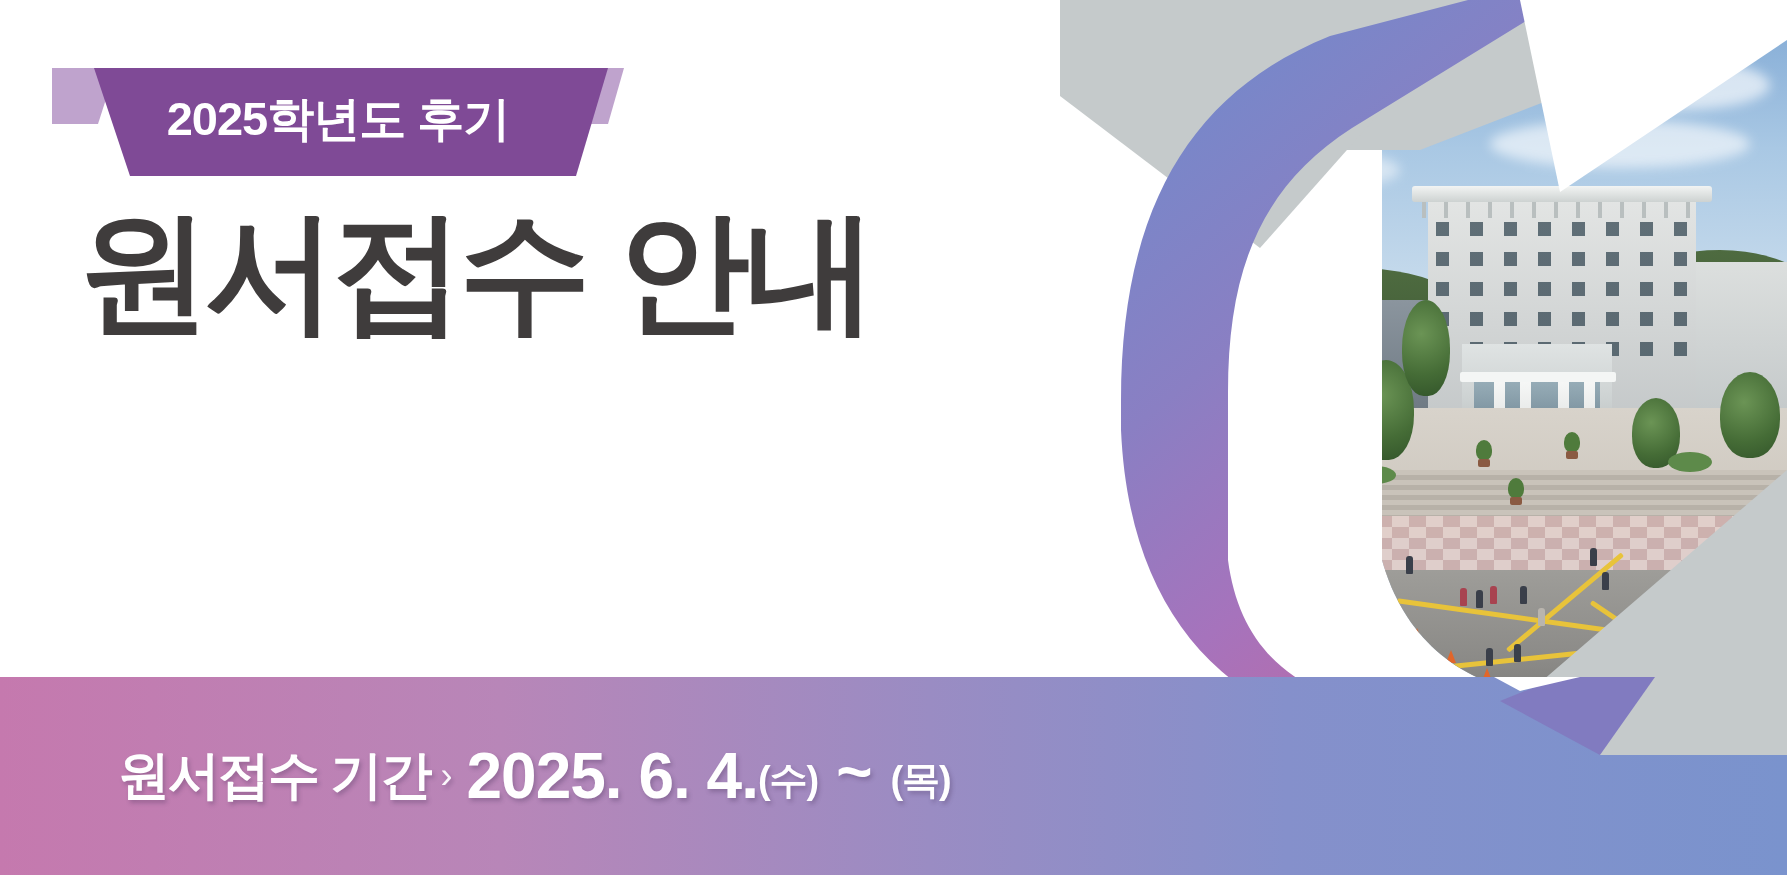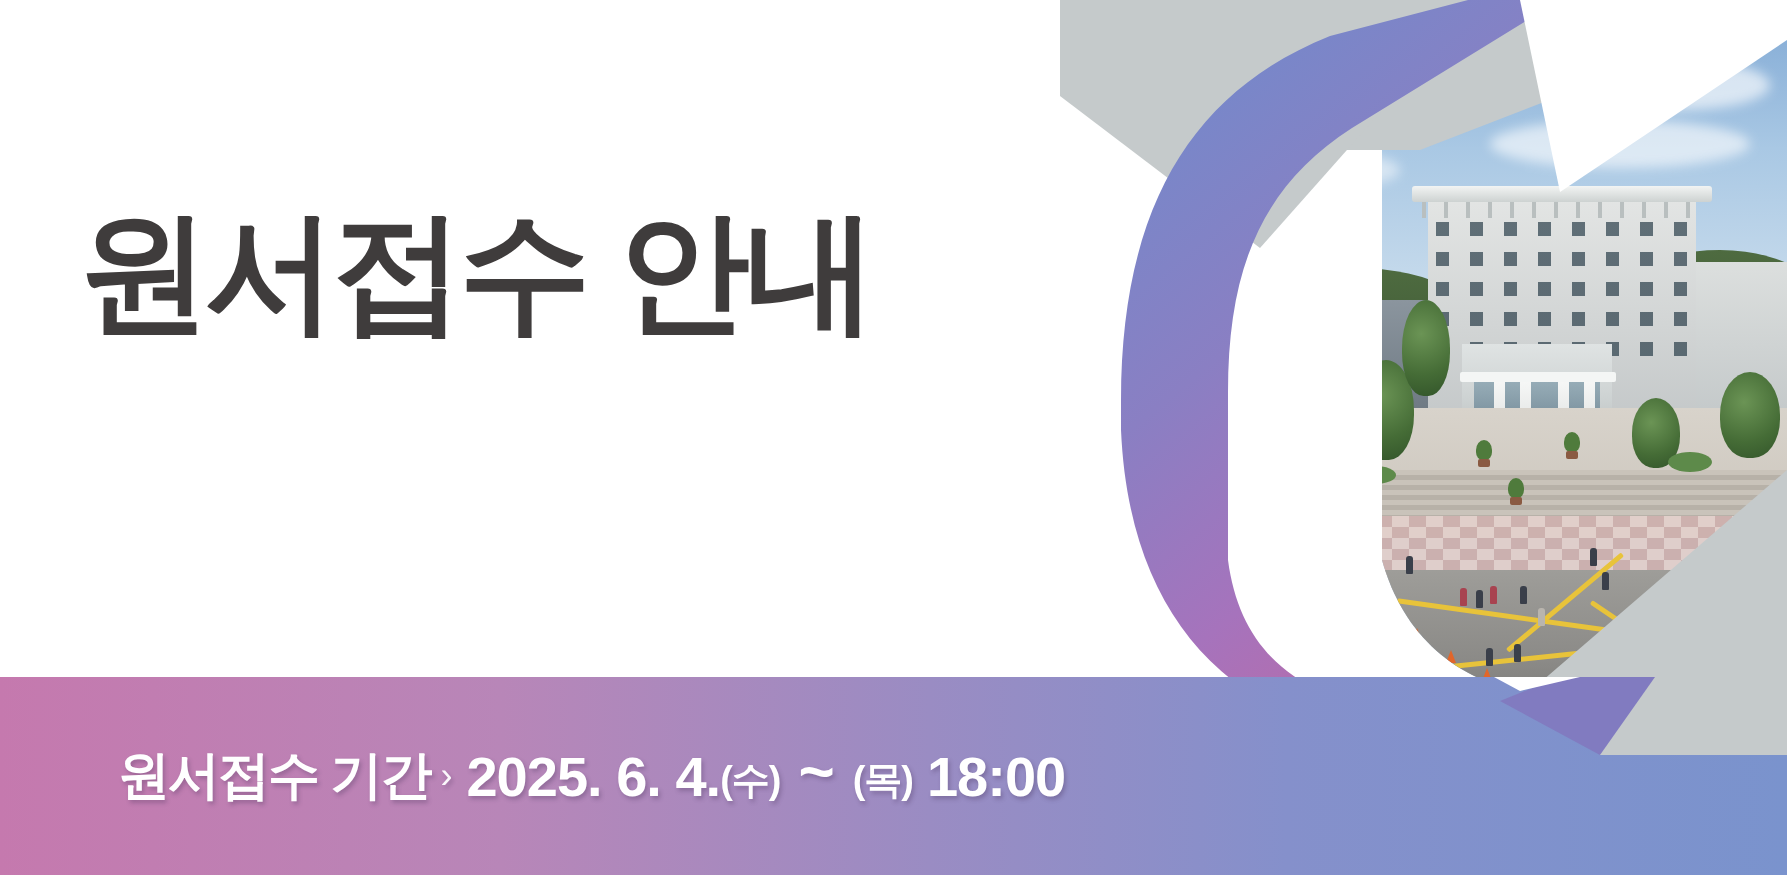--- a/index.html
+++ b/index.html
@@ -291,21 +291,21 @@
     font-weight:800;
     letter-spacing:-2px;
   }
   .chev {
     font-size:36px;
     font-weight:500;
     margin:0 14px 0 10px;
     opacity:.95;
   }
   .date-main {
-    font-size:56px;
+    font-size:64px;
     font-weight:800;
     letter-spacing:-1px;
   }
   .date-dow {
     font-size:38px;
     font-weight:700;
     letter-spacing:-1px;
     position:relative;
     top:4px;
   }
@@ -428,20 +428,28 @@
                Z" fill="url(#swoosh)"></path>
 
       <path d="M 1520 0 L 1787 0 L 1787 40 L 1560 192 Z" fill="#ffffff"></path>
 
       <path d="M 1121 470 L 1121 700 L 1560 700 L 1560 800 L 1060 800 L 1060 470 Z" fill="#ffffff" opacity="0"></path>
 
       <path d="M 1787 470 L 1787 700 L 1520 700 Z" fill="#c5cacb"></path>
     </svg>
   </div>
 
+  <div class="ribbon-wrap">
+    <svg width="580" height="120" viewBox="0 0 580 120" xmlns="http://www.w3.org/2000/svg">
+      <polygon points="4,6 68,6 50,62 4,62" fill="#bfa3cd"></polygon>
+      <polygon points="556,6 576,6 560,62 540,62" fill="#bfa3cd"></polygon>
+      <polygon points="46,6 560,6 528,114 82,114" fill="#7f4a96"></polygon>
+    </svg>
+    <div class="ribbon-text">2025학년도 후기</div>
+  </div>
 
   <div class="headline">
     <div class="line2">원서접수 안내</div>
   </div>
 
   <div class="bottom-bar">
     <div class="bar-deco">
       <svg viewBox="0 0 1787 198" xmlns="http://www.w3.org/2000/svg">
         <path d="M 1560 0 L 1690 0 L 1600 78 L 1500 24 Z" fill="#8177bd" opacity=".85"></path>
         <path d="M 1655 0 L 1787 0 L 1787 78 L 1600 78 Z" fill="#c5cacb"></path>
@@ -450,17 +458,16 @@
     </div>
 
     <div class="date-row">
       <span class="date-label">원서접수 기간</span>
       <span class="chev">›</span>
       <span class="date-main">2025. 6. 4.</span>
       <span class="date-dow">(수)</span>
       <span class="tilde">~</span>
       <span class="date-dow">(목)</span>
       <span class="sp"></span>
-      <span class="date-main">18:00</span>
     </div>
   </div>
 
 </div>
 
 </body></html>

